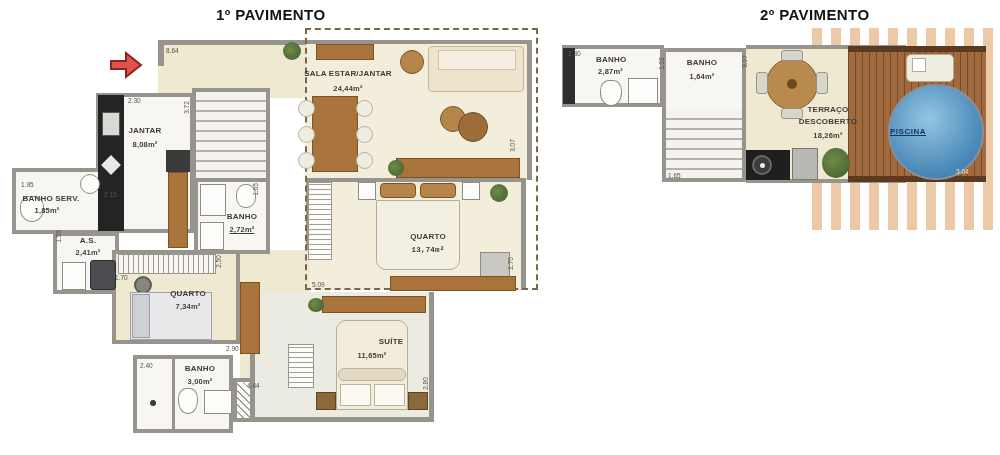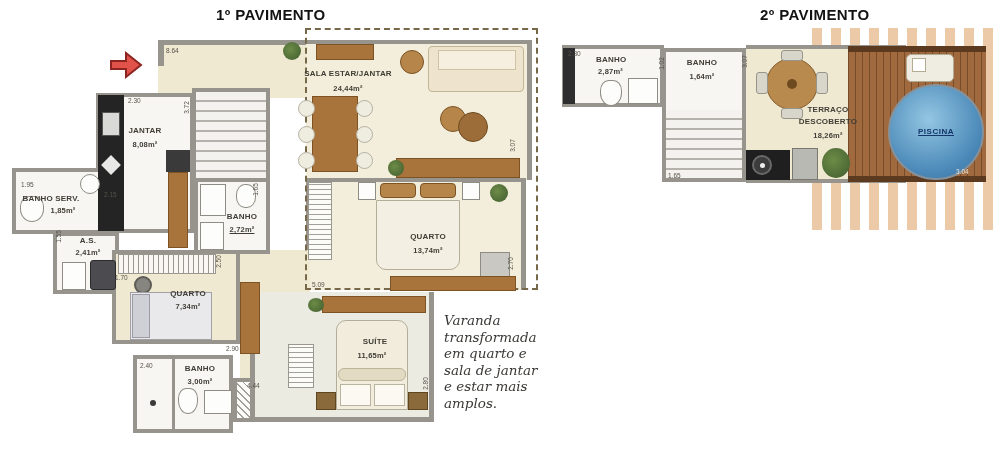--- a/index.html
+++ b/index.html
@@ -26,21 +26,21 @@
   .stairs{background:repeating-linear-gradient(180deg,#f3f2ee 0 8px,#b4b2ab 8px 10px);}
   .hatch{background:repeating-linear-gradient(45deg,#fbfbf8 0 4px,#a3a099 4px 5px);}
   .hatchv{background:repeating-linear-gradient(0deg,#fbfbf8 0 4px,#a3a099 4px 5px);}
   .dashed{position:absolute;border:2px dashed #77684a;box-sizing:border-box;background:transparent;}
   .note{position:absolute;font:italic 400 13.5px "DejaVu Serif",serif;color:#3b3936;line-height:16.5px;white-space:nowrap;}
   .fixture{position:absolute;background:#fdfdfb;border:1.5px solid #8e8c84;box-sizing:border-box;}
   .deck{background-color:#a06a3e;background-image:repeating-linear-gradient(90deg,rgba(55,28,8,.38) 0 1px,rgba(0,0,0,0) 1px 7px);}
   .stripes{position:absolute;background:repeating-linear-gradient(90deg,#eccaa7 0 10px,#ffffff 10px 19px);}
   .pool{position:absolute;border-radius:50%;border:2px solid #87919a;
         background:radial-gradient(circle at 42% 36%,#93c6e2,#4a88b8 68%,#3b71a1);}
-  .pool-label{position:absolute;width:100%;text-align:center;font:700 8px "Liberation Sans",sans-serif;color:#15356b;letter-spacing:.5px;text-decoration:underline;}
+  .pool-label{position:absolute;width:100%;font:700 8px "Liberation Sans",sans-serif;color:#15356b;letter-spacing:.5px;text-decoration:underline;}
 </style>
 </head>
 <body>
 
 <div class="canvas">
 
   <div class="group">
 
     <div class="title" style="left:216px;top:6px;">1º PAVIMENTO</div>
 
@@ -127,59 +127,51 @@
     <div class="furn" style="left:340px;top:384px;width:31px;height:22px;background:#fbf9f2;border:1px solid #b9b4a0;"></div>
     <div class="furn" style="left:374px;top:384px;width:31px;height:22px;background:#fbf9f2;border:1px solid #b9b4a0;"></div>
     <div class="furn" style="left:316px;top:392px;width:20px;height:18px;background:#8a6a3a;border:1px solid #5f4621;"></div>
     <div class="furn" style="left:408px;top:392px;width:20px;height:18px;background:#8a6a3a;border:1px solid #5f4621;"></div>
 
     <div class="lbl" style="left:296px;top:69px;width:104px;">SALA ESTAR/JANTAR</div>
     <div class="lbl area" style="left:296px;top:84px;width:104px;">24,44m²</div>
     <div class="lbl" style="left:110px;top:126px;width:70px;">JANTAR</div>
     <div class="lbl area" style="left:110px;top:140px;width:70px;">8,08m²</div>
     <div class="lbl" style="left:12px;top:194px;width:78px;">BANHO SERV.</div>
-    <div class="lbl area" style="left:36px;top:206px;width:54px;">1,85m²</div>
+    <div class="lbl area" style="left:20px;top:206px;width:54px;">1,85m²</div>
     <div class="lbl" style="left:66px;top:236px;width:44px;">A.S.</div>
     <div class="lbl area" style="left:62px;top:248px;width:52px;">2,41m²</div>
     <div class="lbl" style="left:216px;top:212px;width:52px;">BANHO</div>
     <div class="lbl area" style="left:216px;top:225px;width:52px;text-decoration:underline;">2,72m²</div>
     <div class="lbl" style="left:152px;top:289px;width:72px;">QUARTO</div>
     <div class="lbl area" style="left:152px;top:302px;width:72px;">7,34m²</div>
     <div class="lbl" style="left:390px;top:232px;width:76px;">QUARTO</div>
-    <div class="lbl area" style="left:390px;top:246px;width:76px;">13,74m²</div>
+    <div class="lbl area" style="left:390px;top:246px;width:76px;font-family:Liberation Mono, monospace;">13,74m²</div>
     <div class="lbl" style="left:168px;top:364px;width:64px;">BANHO</div>
     <div class="lbl area" style="left:168px;top:377px;width:64px;">3,00m²</div>
-    <div class="lbl" style="left:344px;top:337px;width:62px;">SUÍTE</div>
+    <div class="lbl" style="left:360px;top:337px;width:62px;">SUÍTE</div>
     <div class="lbl area" style="left:339px;top:351px;width:66px;">11,65m²</div>
 
     <div class="dim" style="left:166px;top:47px;">8.64</div>
     <div class="dim" style="left:128px;top:97px;">2.30</div>
     <div class="dim v" style="left:180px;top:104px;">3.72</div>
     <div class="dim" style="left:104px;top:191px;">2.15</div>
     <div class="dim" style="left:21px;top:181px;">1.95</div>
     <div class="dim v" style="left:52px;top:233px;">1.55</div>
     <div class="dim" style="left:115px;top:274px;">1.70</div>
     <div class="dim v" style="left:249px;top:186px;">1.65</div>
     <div class="dim v" style="left:212px;top:258px;">2.50</div>
     <div class="dim" style="left:226px;top:345px;">2.90</div>
     <div class="dim" style="left:140px;top:362px;">2.40</div>
     <div class="dim" style="left:247px;top:382px;">4.44</div>
     <div class="dim v" style="left:506px;top:142px;">3.07</div>
     <div class="dim v" style="left:504px;top:260px;">2.70</div>
     <div class="dim" style="left:312px;top:281px;">5.09</div>
     <div class="dim v" style="left:419px;top:380px;">2.80</div>
 
-    <div class="note" style="left:444px;top:312px;">
-      <div>Varanda</div>
-      <div>transformada</div>
-      <div>em quarto e</div>
-      <div>sala de jantar</div>
-      <div>e estar mais</div>
-      <div>amplos.</div>
-    </div>
   </div>
 
   <div class="group">
 
     <div class="title" style="left:750px;top:6px;margin-left:10px;">2º PAVIMENTO</div>
 
     <div class="stripes" style="left:812px;top:28px;width:188px;height:202px;"></div>
 
     <div class="room white bwall" style="left:562px;top:45px;width:102px;height:62px;"></div>
     <div class="furn" style="left:563px;top:48px;width:12px;height:56px;background:#2e2e2e;"></div>

